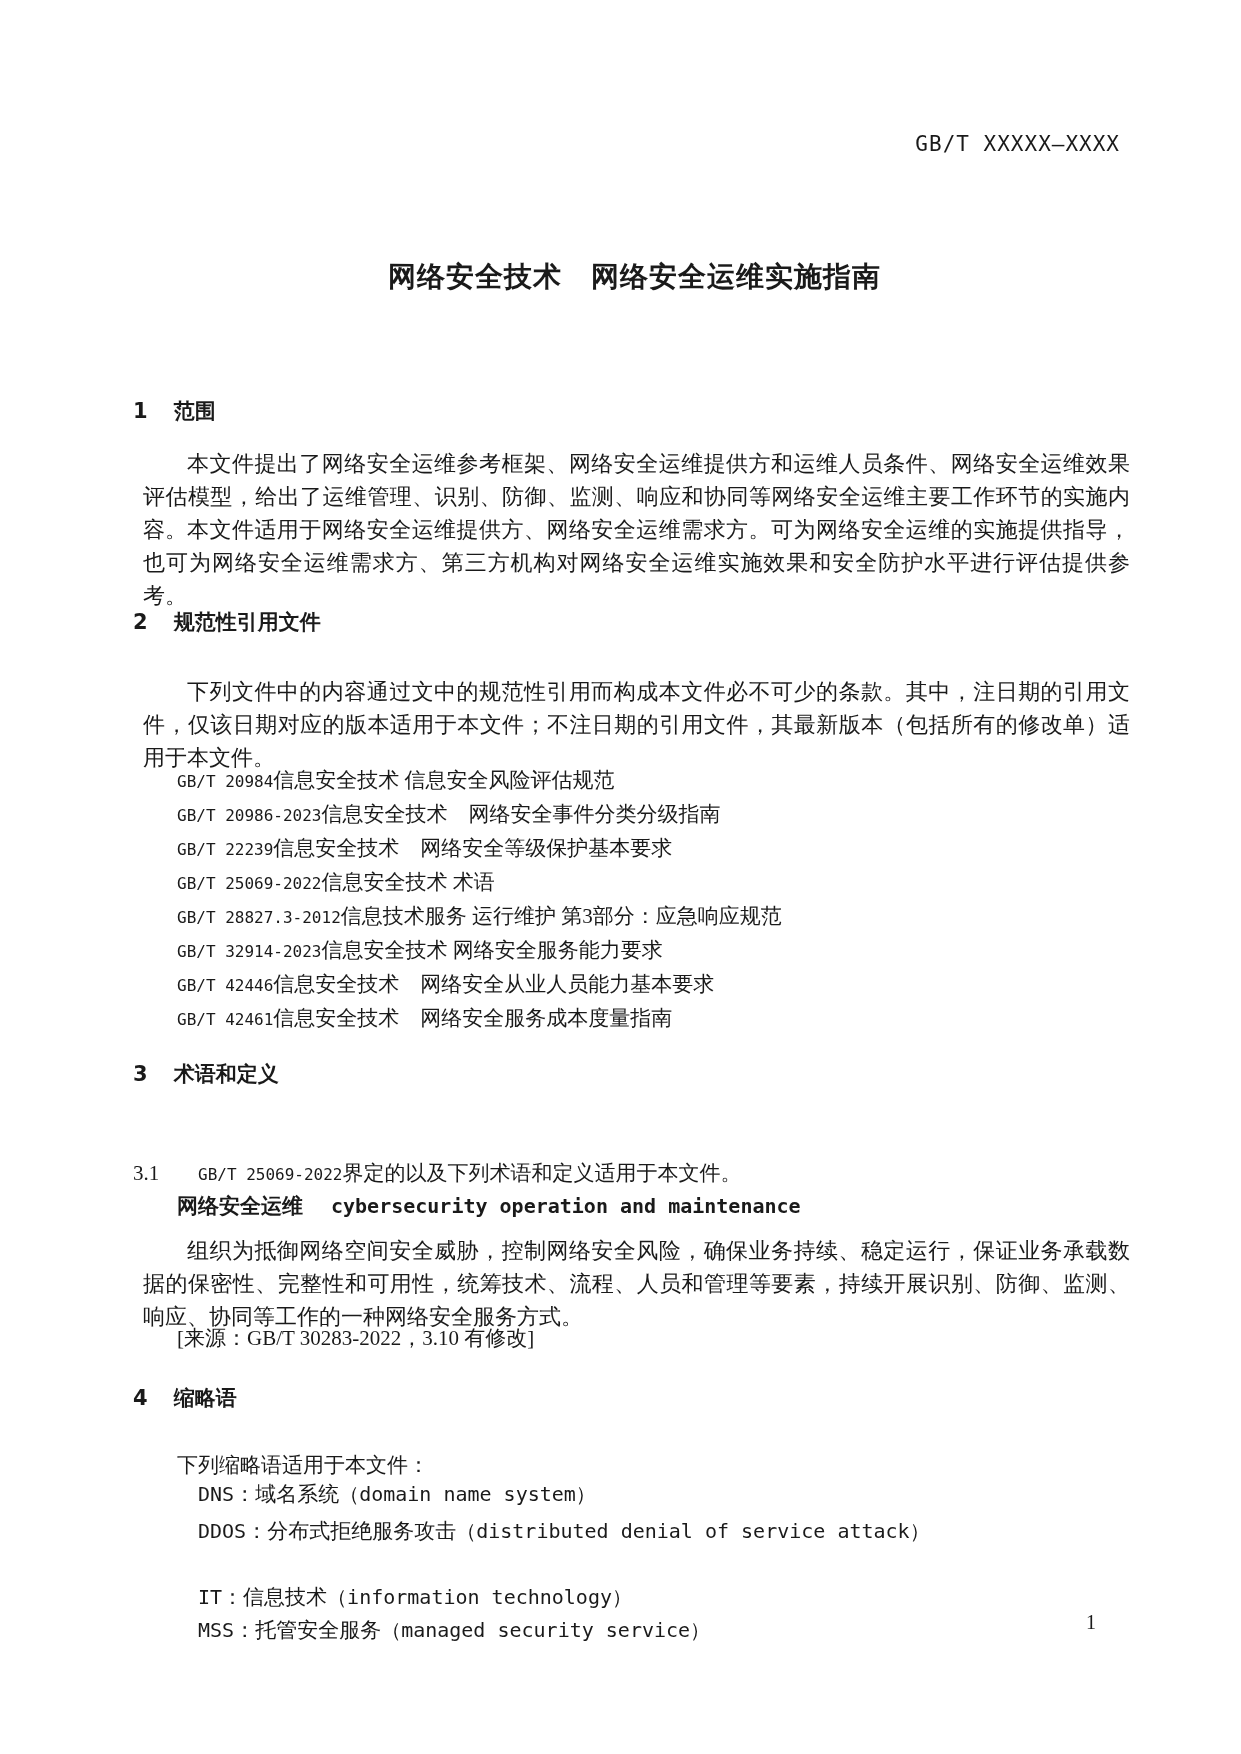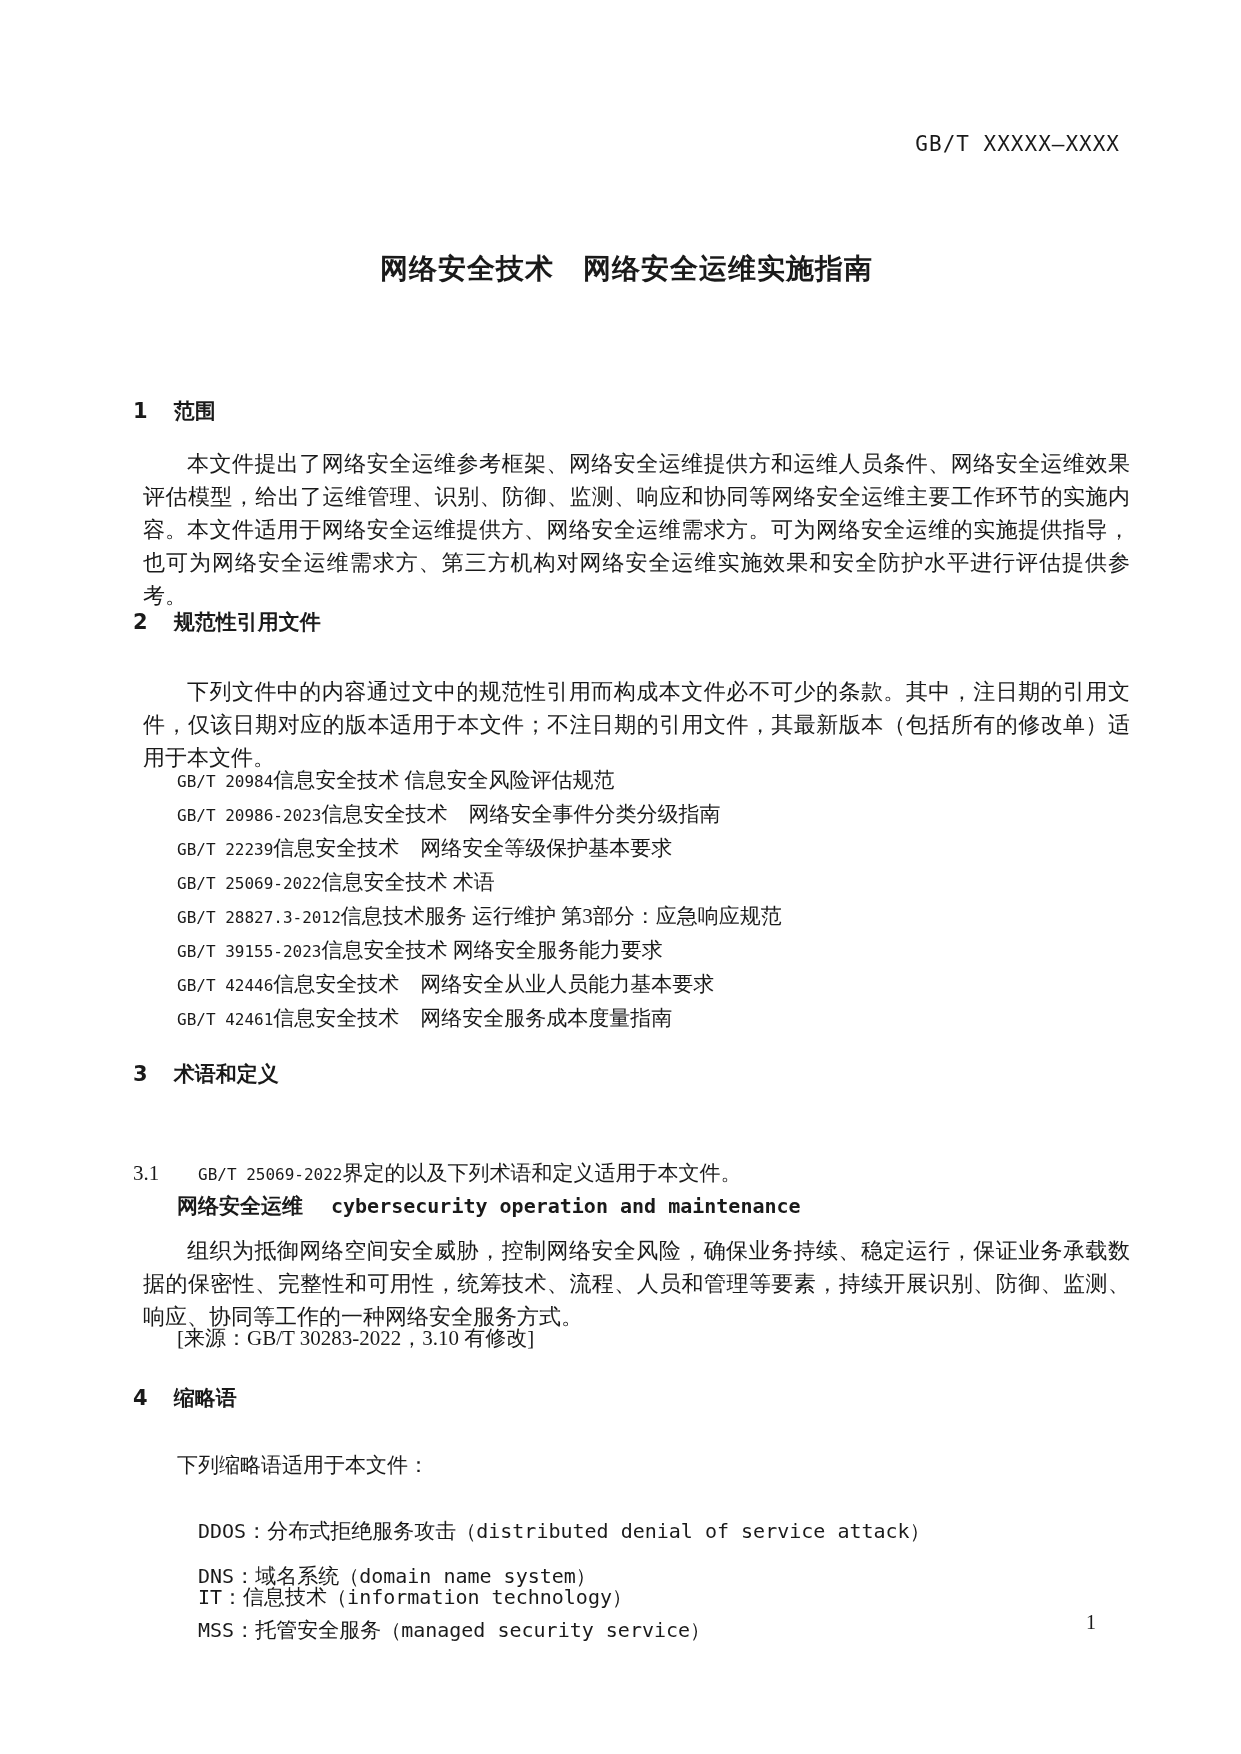--- a/index.html
+++ b/index.html
@@ -22,21 +22,21 @@
     font-size:21px;
     letter-spacing:1px;
   }
   .doc-title {
     top:250px;
     text-align:center;
     font-family:"Liberation Sans", sans-serif;
     font-weight:600;
     font-size:28px;
     letter-spacing:1px;
-    margin:0;
+    margin:8px;
   }
   .sec-heading {
     font-family:"Liberation Sans", sans-serif;
     font-weight:700;
     font-size:21px;
     line-height:26px;
   }
   .sec-heading .num {
     display:inline-block;
     margin-right:26px;
@@ -102,21 +102,21 @@
     <span class="num">2</span><span>规范性引用文件</span>
   </div>
   <p class="blk para" style="top:665px">下列文件中的内容通过文中的规范性引用而构成本文件必不可少的条款。其中，注日期的引用文件，仅该日期对应的版本适用于本文件；不注日期的引用文件，其最新版本（包括所有的修改单）适用于本文件。</p>
 
   <div class="ind" style="top:764px">
     <div class="ref-item"><span class="mono">GB/T 20984</span><span class="ref-title">信息安全技术 信息安全风险评估规范</span></div>
     <div class="ref-item"><span class="mono">GB/T 20986-2023</span><span class="ref-title">信息安全技术　网络安全事件分类分级指南</span></div>
     <div class="ref-item"><span class="mono">GB/T 22239</span><span class="ref-title">信息安全技术　网络安全等级保护基本要求</span></div>
     <div class="ref-item"><span class="mono">GB/T 25069-2022</span><span class="ref-title">信息安全技术 术语</span></div>
     <div class="ref-item"><span class="mono">GB/T 28827.3-2012</span><span class="ref-title">信息技术服务 运行维护 第3部分：应急响应规范</span></div>
-    <div class="ref-item"><span class="mono">GB/T 39155-2023</span><span class="ref-title">信息安全技术 网络安全服务能力要求</span></div>
+    <div class="ref-item"><span class="mono">GB/T 32914-2023</span><span class="ref-title">信息安全技术 网络安全服务能力要求</span></div>
     <div class="ref-item"><span class="mono">GB/T 42446</span><span class="ref-title">信息安全技术　网络安全从业人员能力基本要求</span></div>
     <div class="ref-item"><span class="mono">GB/T 42461</span><span class="ref-title">信息安全技术　网络安全服务成本度量指南</span></div>
   </div>
 
   <div class="blk sec-heading" style="top:1061px">
     <span class="num">3</span><span>术语和定义</span>
   </div>
   <div class="ind line" style="top:1124px">
     <span class="mono">GB/T 25069-2022</span><span>界定的以及下列术语和定义适用于本文件。</span>
   </div>
@@ -127,21 +127,21 @@
   <p class="blk para" style="top:1224px">组织为抵御网络空间安全威胁，控制网络安全风险，确保业务持续、稳定运行，保证业务承载数据的保密性、完整性和可用性，统筹技术、流程、人员和管理等要素，持续开展识别、防御、监测、响应、协同等工作的一种网络安全服务方式。</p>
   <div class="ind line" style="top:1322px">[来源：GB/T 30283-2022，3.10 有修改]</div>
 
   <div class="blk sec-heading" style="top:1385px">
     <span class="num">4</span><span>缩略语</span>
   </div>
   <div class="ind line" style="top:1449px">下列缩略语适用于本文件：</div>
   <div class="ind line abbr-item" style="top:1482px">
     <span class="mono">DDOS</span><span>：分布式拒绝服务攻击</span><span class="mono">（distributed denial of service attack）</span>
   </div>
-  <div class="ind line abbr-item" style="top:1527px">
+  <div class="ind line abbr-item" style="top:1445px">
     <span class="mono">DNS</span><span>：域名系统</span><span class="mono">（domain name system）</span>
   </div>
   <div class="ind line abbr-item" style="top:1548px">
     <span class="mono">IT</span><span>：信息技术</span><span class="mono">（information technology）</span>
   </div>
   <div class="ind line abbr-item" style="top:1581px">
     <span class="mono">MSS</span><span>：托管安全服务</span><span class="mono">（managed security service）</span>
   </div>
 
   <div class="page-num">1</div>

